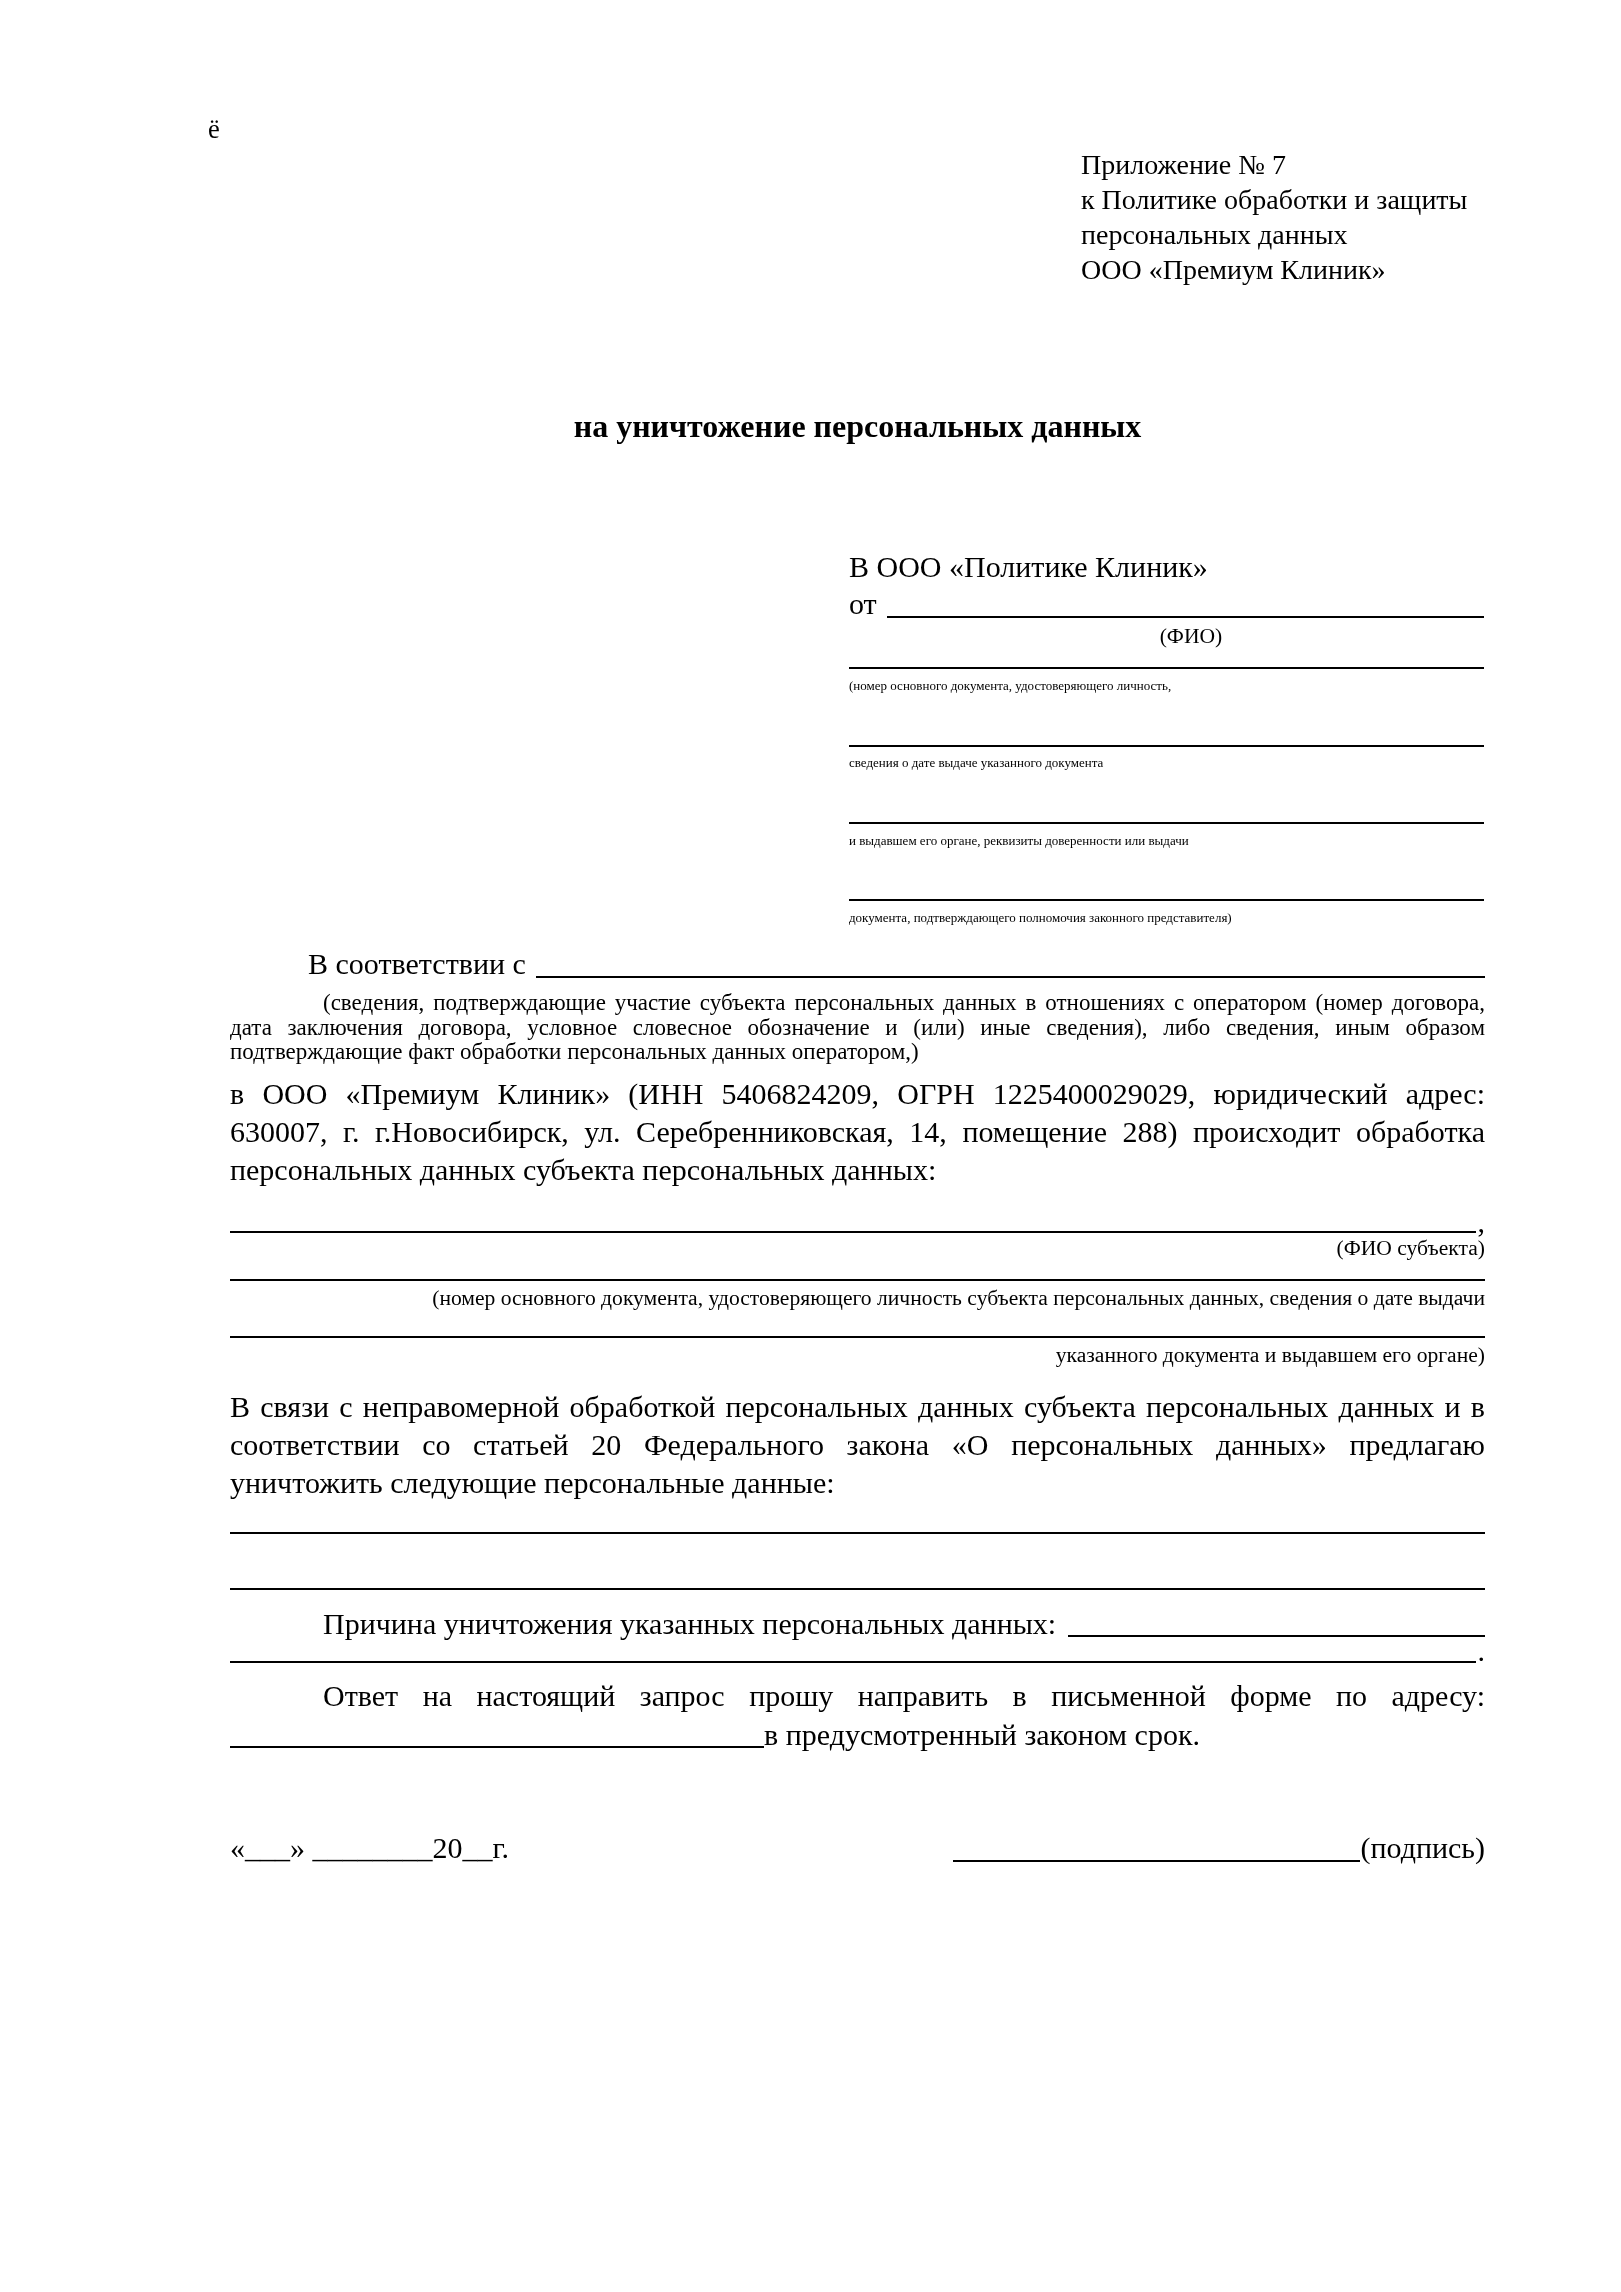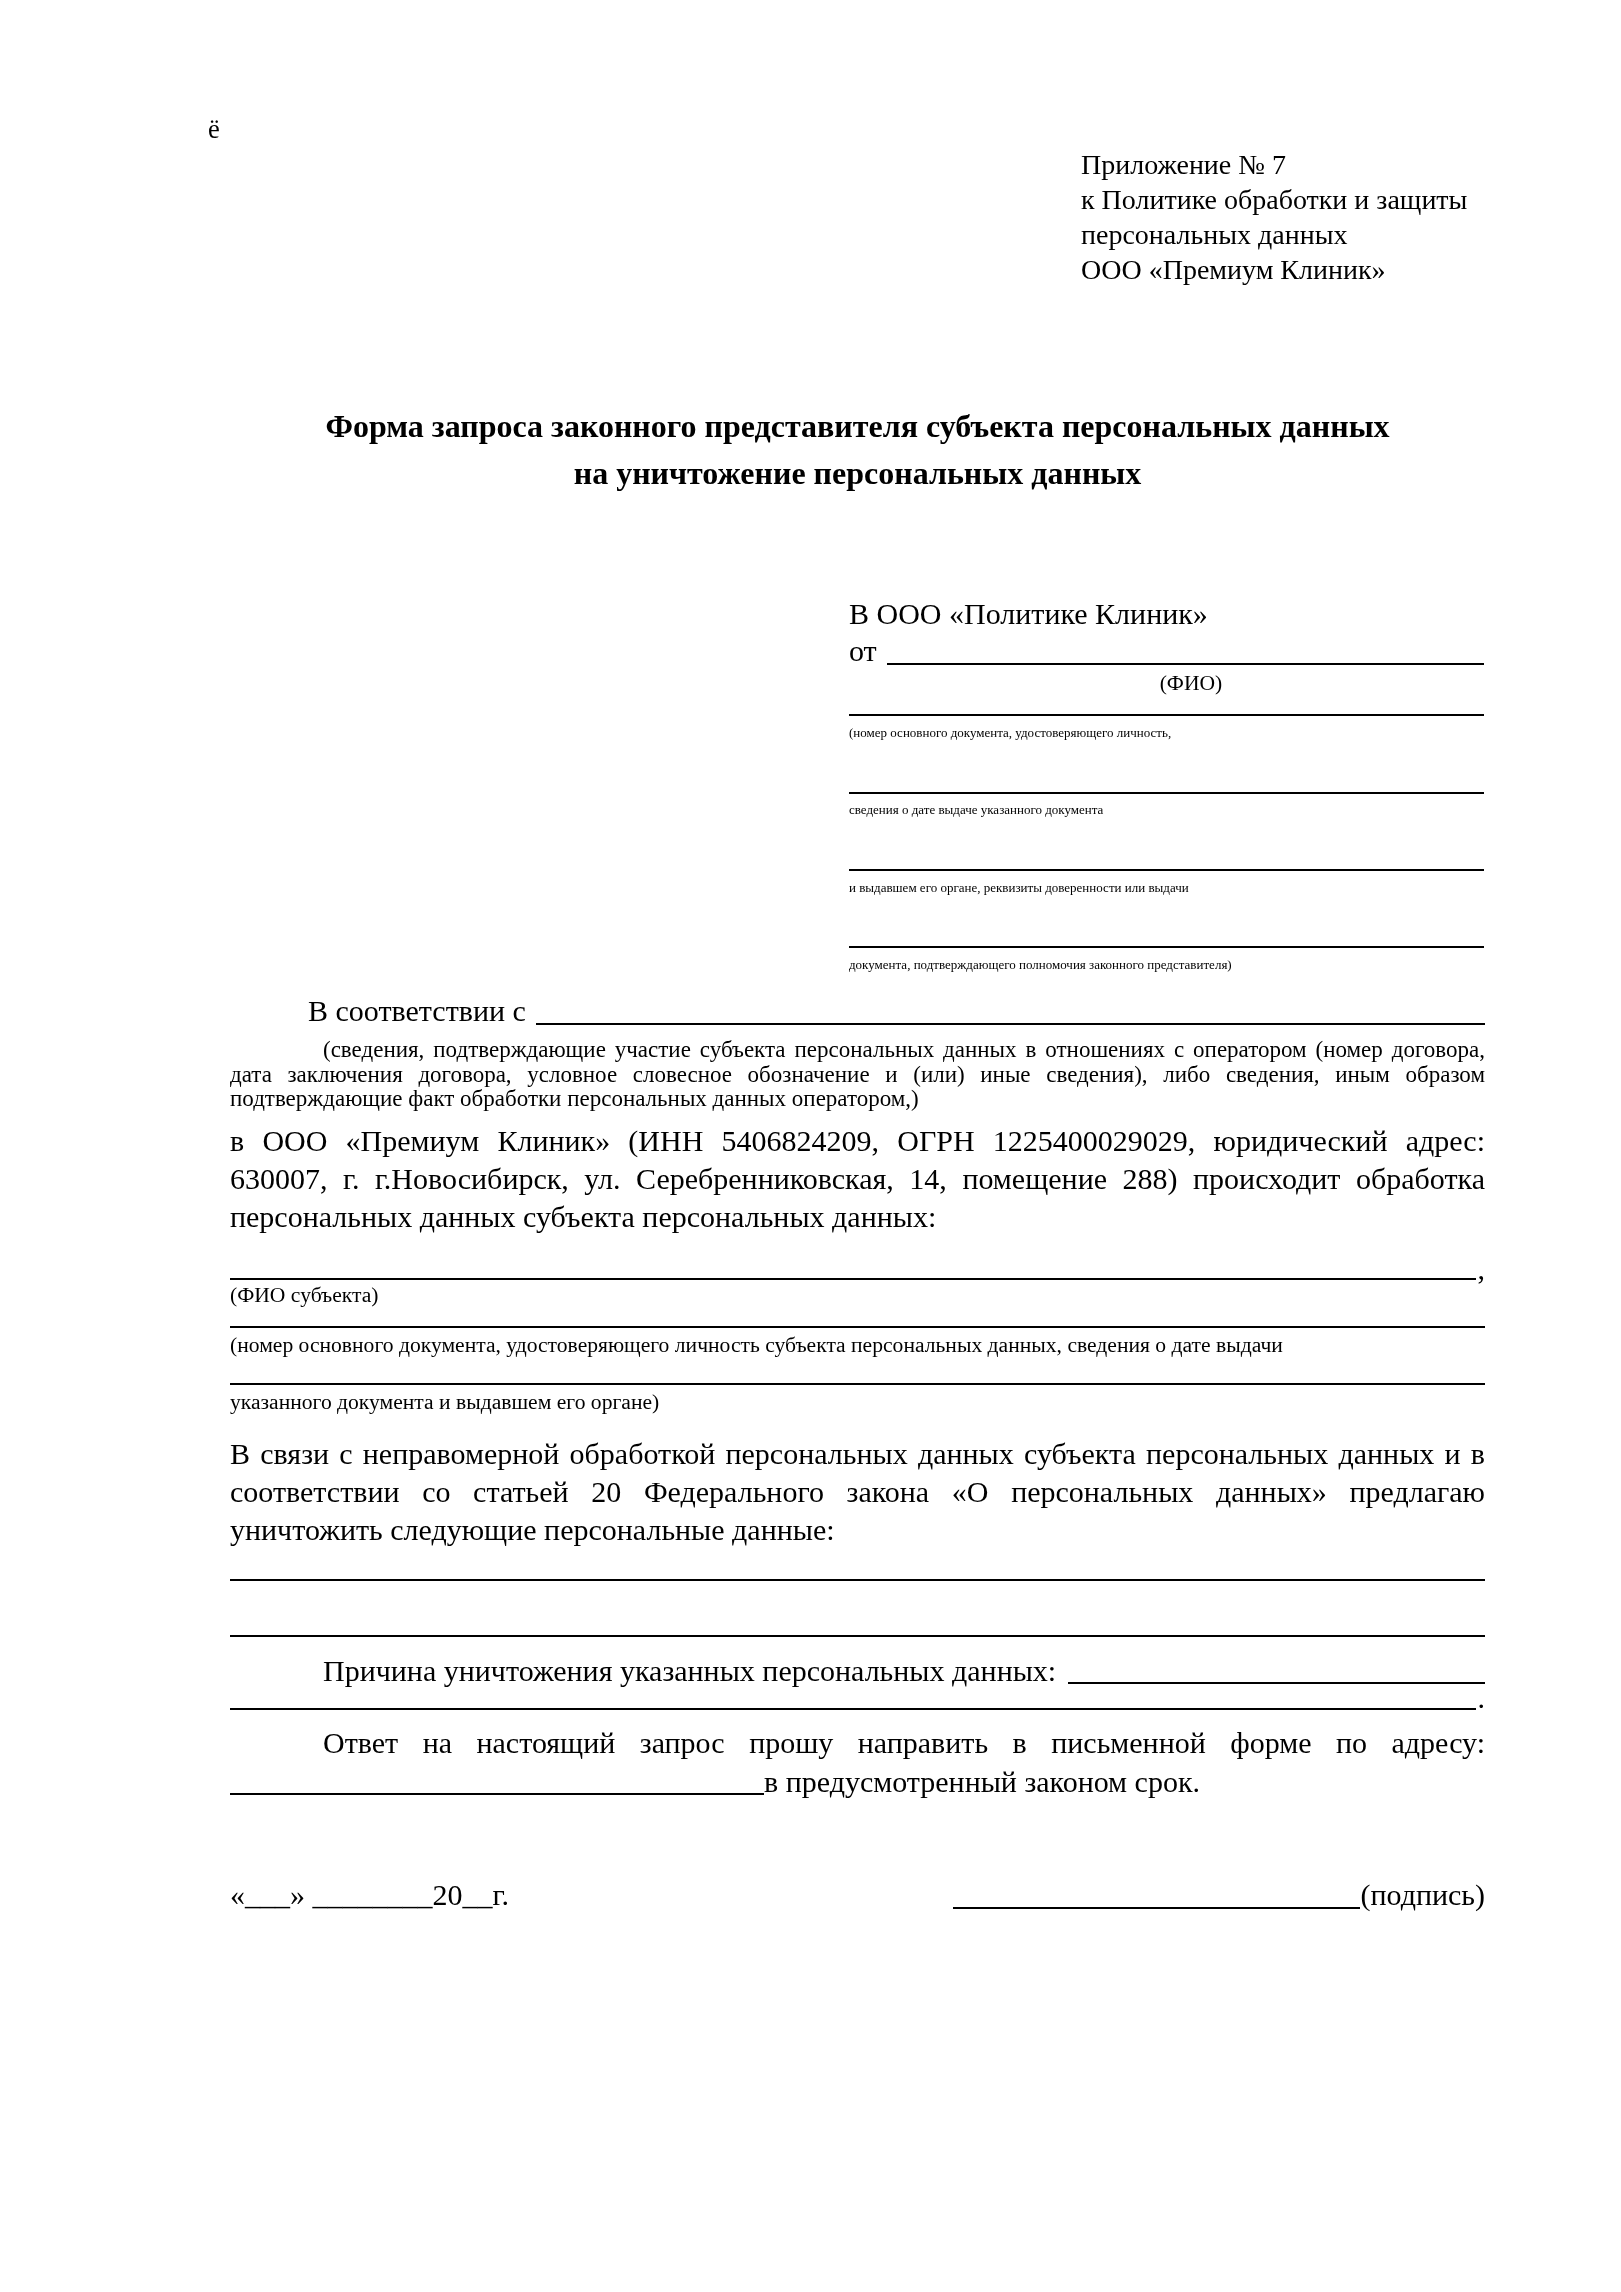--- a/index.html
+++ b/index.html
@@ -87,21 +87,21 @@
   .u-row {
     display: flex;
     align-items: flex-end;
   }
   .u-row.comma-row { margin-top: 15.7px; height: 29px; }
   .u-row.period-row { height: 19.6px; }
   .u-row .grow-line { flex: 1; border-bottom: 2.9px solid #000; height: 2.9px; }
   .u-row .punct { line-height: 23.5px; padding-left: 2px; }
   .caption-center {
     margin-top: 2px;
-    text-align: left;
+    text-align: right;
     font-size: 21.6px;
     line-height: 26.5px;
   }
   .caption-center.doc1 { margin-top: 3.9px; }
   .u-full { border-bottom: 2.9px solid #000; height: 2.9px; }
   .u-full.after-fio { margin-top: 14.7px; }
   .u-full.after-doc1 { margin-top: 21.6px; }
   .u-full.blank1 { margin-top: 27.4px; }
   .u-full.blank2 { margin-top: 51px; }
   .reason-row { display: flex; line-height: 39px; margin-top: 13.7px; }
@@ -145,21 +145,20 @@
   <div class="yo">ё</div>
 
   <div class="appendix">
     <div>Приложение № 7</div>
     <div>к Политике обработки и защиты</div>
     <div>персональных данных</div>
     <div>ООО «Премиум Клиник»</div>
   </div>
 
   <div class="title">
-    <span>Форма запроса законного представителя субъекта персональных данных</span>
     <span>на уничтожение персональных данных</span>
   </div>
 
   <div class="addressee">
     <div class="to-line">В ООО «Политике Клиник»</div>
     <div class="from-row">
       <span>от</span>
       <span class="fill-line"></span>
     </div>
     <div class="fio-caption">(ФИО)</div>

